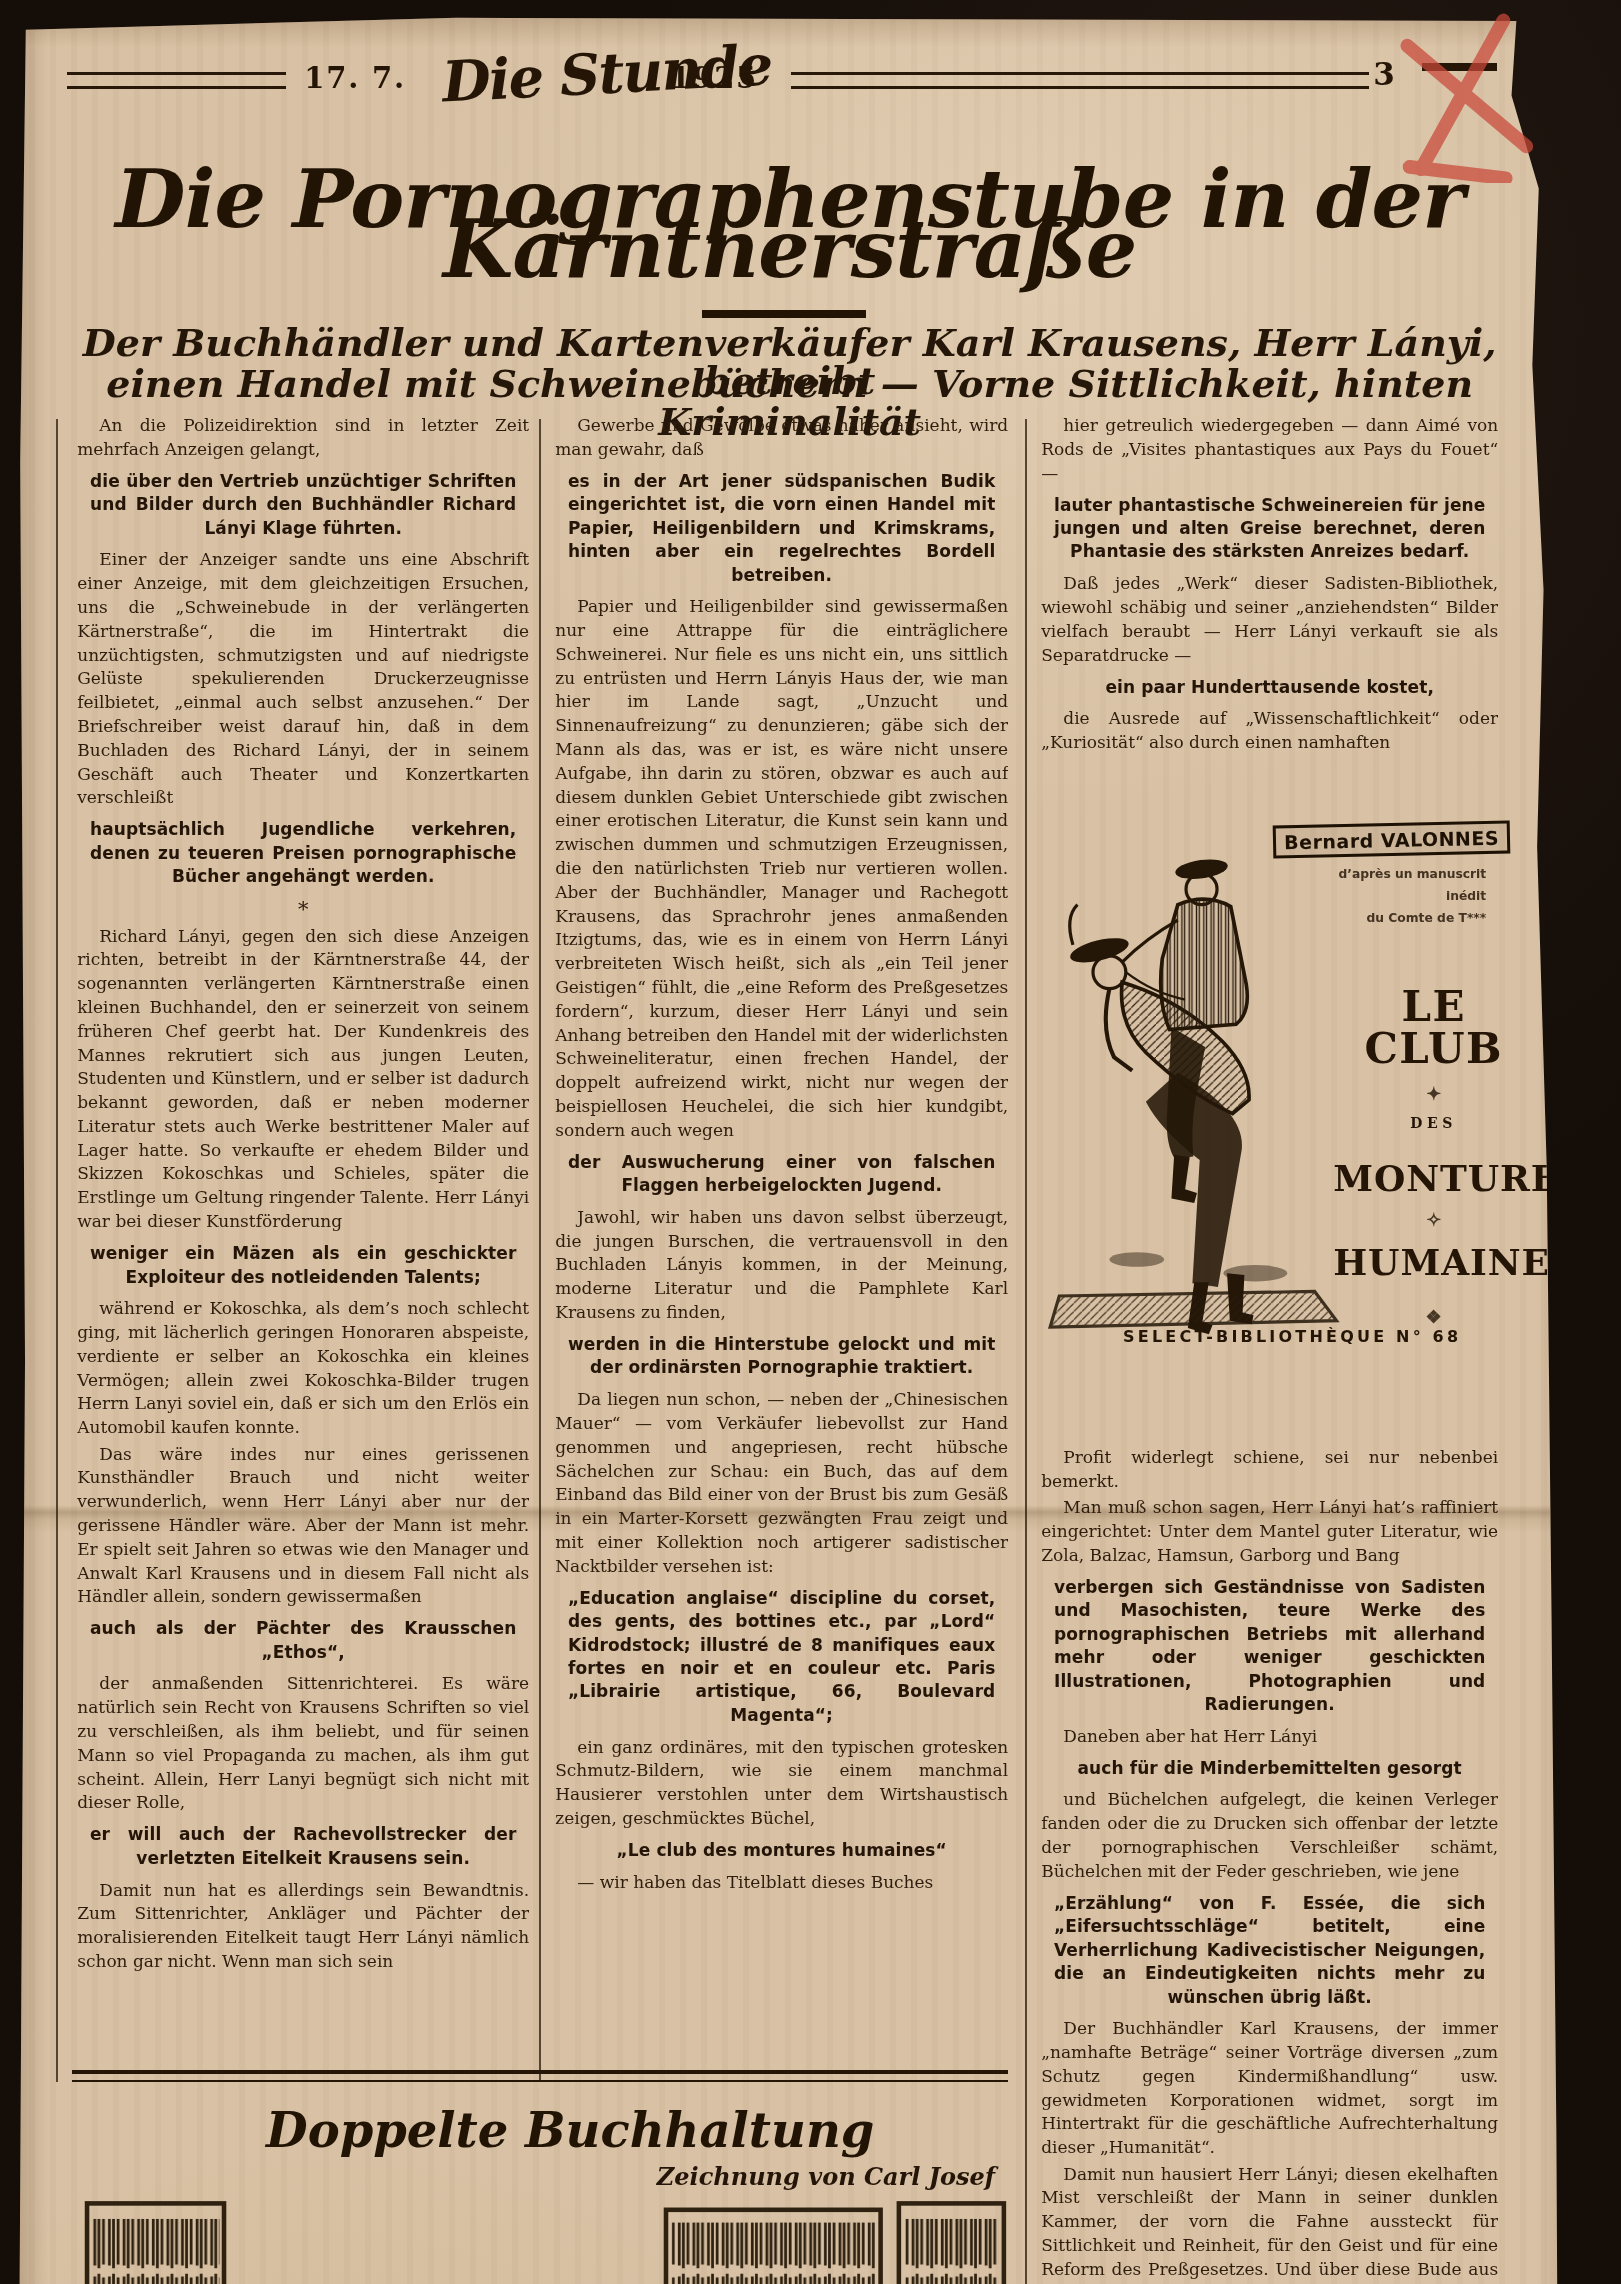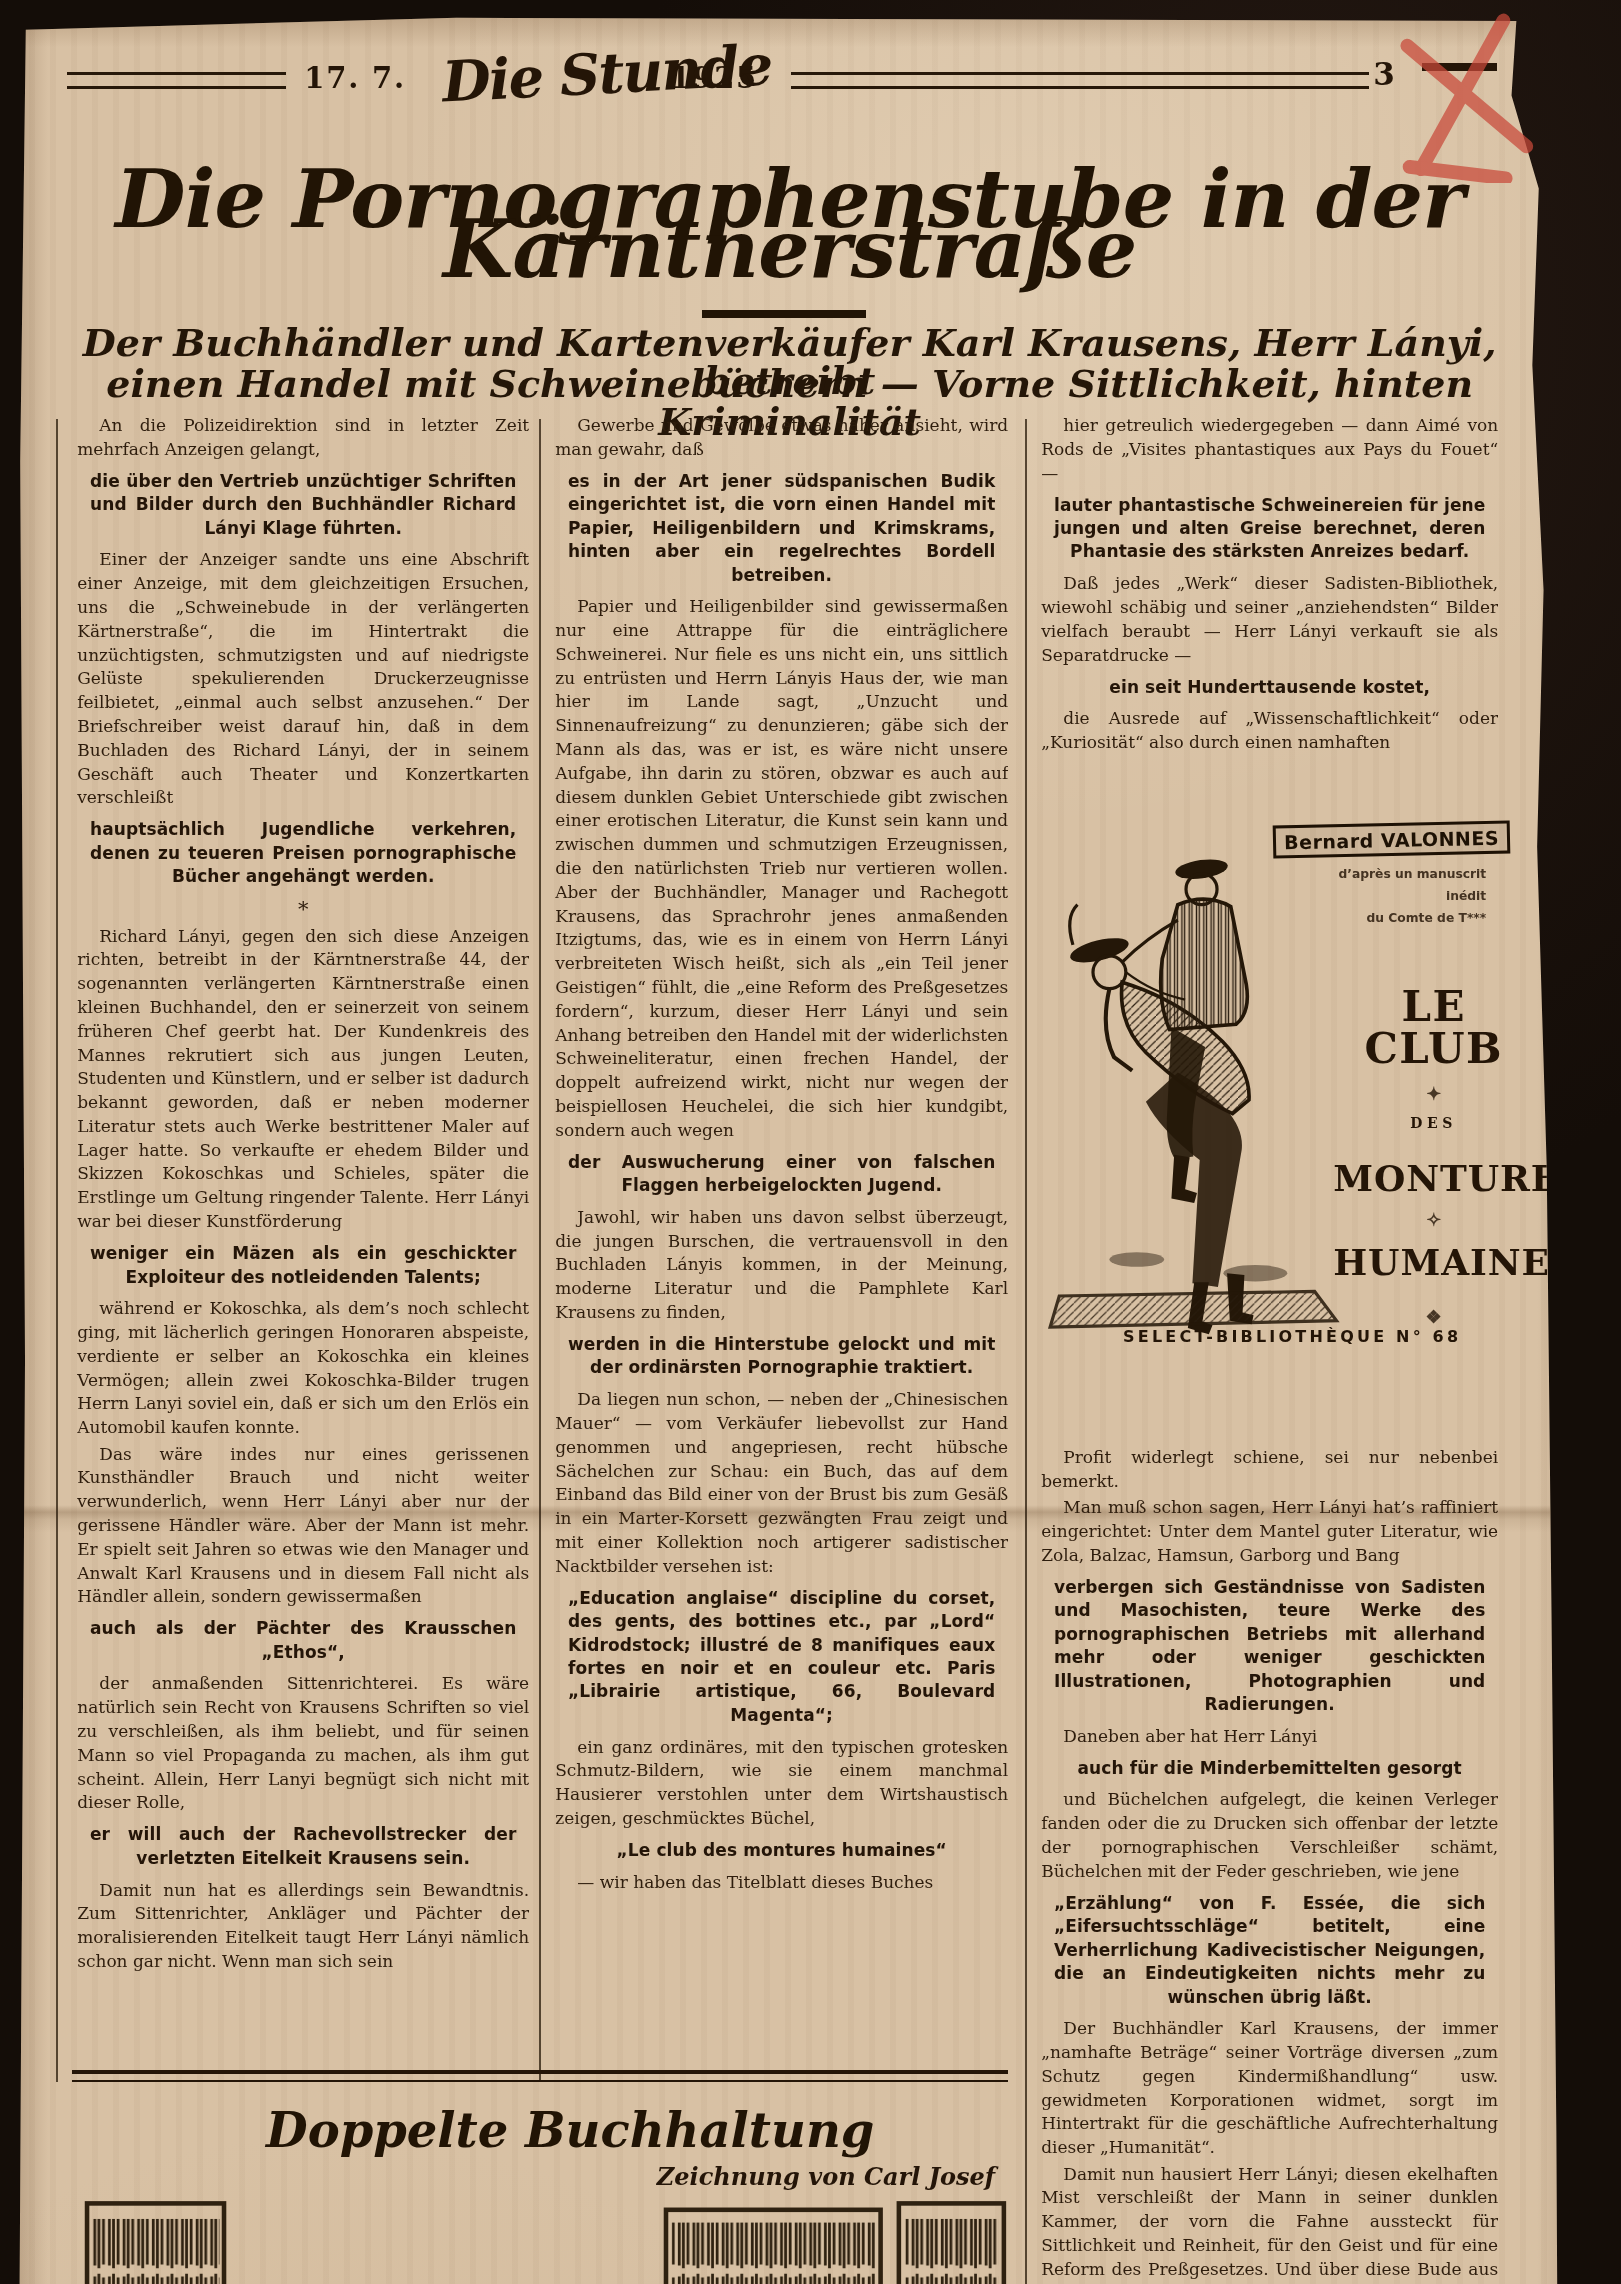--- a/index.html
+++ b/index.html
@@ -107,21 +107,21 @@
         <div class="par normal">Da liegen nun schon, — neben der „Chinesischen Mauer“ — vom Verkäufer liebevollst zur Hand genommen und angepriesen, recht hübsche Sächelchen zur Schau: ein Buch, das auf dem Einband das Bild einer von der Brust bis zum Gesäß in ein Marter-Korsett gezwängten Frau zeigt und mit einer Kollektion noch artigerer sadistischer Nacktbilder versehen ist:</div>
         <div class="par bold">„Education anglaise“ discipline du corset, des gents, des bottines etc., par „Lord“ Kidrodstock; illustré de 8 manifiques eaux fortes en noir et en couleur etc. Paris „Librairie artistique, 66, Boulevard Magenta“;</div>
         <div class="par normal">ein ganz ordinäres, mit den typischen grotesken Schmutz-Bildern, wie sie einem manchmal Hausierer verstohlen unter dem Wirtshaustisch zeigen, geschmücktes Büchel,</div>
         <div class="par bold">„Le club des montures humaines“</div>
         <div class="par normal">— wir haben das Titelblatt dieses Buches</div>
       </div>
     <div class="abs col" style="left:1033px;width:457px;height:409px;">
         <div class="par normal">hier getreulich wiedergegeben — dann Aimé von Rods de „Visites phantastiques aux Pays du Fouet“ —</div>
         <div class="par bold">lauter phantastische Schweinereien für jene jungen und alten Greise berechnet, deren Phantasie des stärksten Anreizes bedarf.</div>
         <div class="par normal">Daß jedes „Werk“ dieser Sadisten-Bibliothek, wiewohl schäbig und seiner „anziehendsten“ Bilder vielfach beraubt — Herr Lányi verkauft sie als Separatdrucke —</div>
-        <div class="par bold">ein seit Hunderttausende kostet,</div>
+        <div class="par bold">ein paar Hunderttausende kostet,</div>
         <div class="par normal">die Ausrede auf „Wissenschaftlichkeit“ oder „Kuriosität“ also durch einen namhaften</div>
       </div>
     <div class="abs" style="left:1033px;top:1434px;width:457px;height:1304px;overflow:hidden;text-align:justify;">
         <div class="par normal">Profit widerlegt schiene, sei nur nebenbei bemerkt.</div>
         <div class="par normal">Man muß schon sagen, Herr Lányi hat’s raffiniert eingerichtet: Unter dem Mantel guter Literatur, wie Zola, Balzac, Hamsun, Garborg und Bang</div>
         <div class="par bold">verbergen sich Geständnisse von Sadisten und Masochisten, teure Werke des pornographischen Betriebs mit allerhand mehr oder weniger geschickten Illustrationen, Photographien und Radierungen.</div>
         <div class="par normal">Daneben aber hat Herr Lányi</div>
         <div class="par bold">auch für die Minderbemittelten gesorgt</div>
         <div class="par normal">und Büchelchen aufgelegt, die keinen Verleger fanden oder die zu Drucken sich offenbar der letzte der pornographischen Verschleißer schämt, Büchelchen mit der Feder geschrieben, wie jene</div>
         <div class="par bold">„Erzählung“ von F. Essée, die sich „Eifersuchtsschläge“ betitelt, eine Verherrlichung Kadivecistischer Neigungen, die an Eindeutigkeiten nichts mehr zu wünschen übrig läßt.</div>

